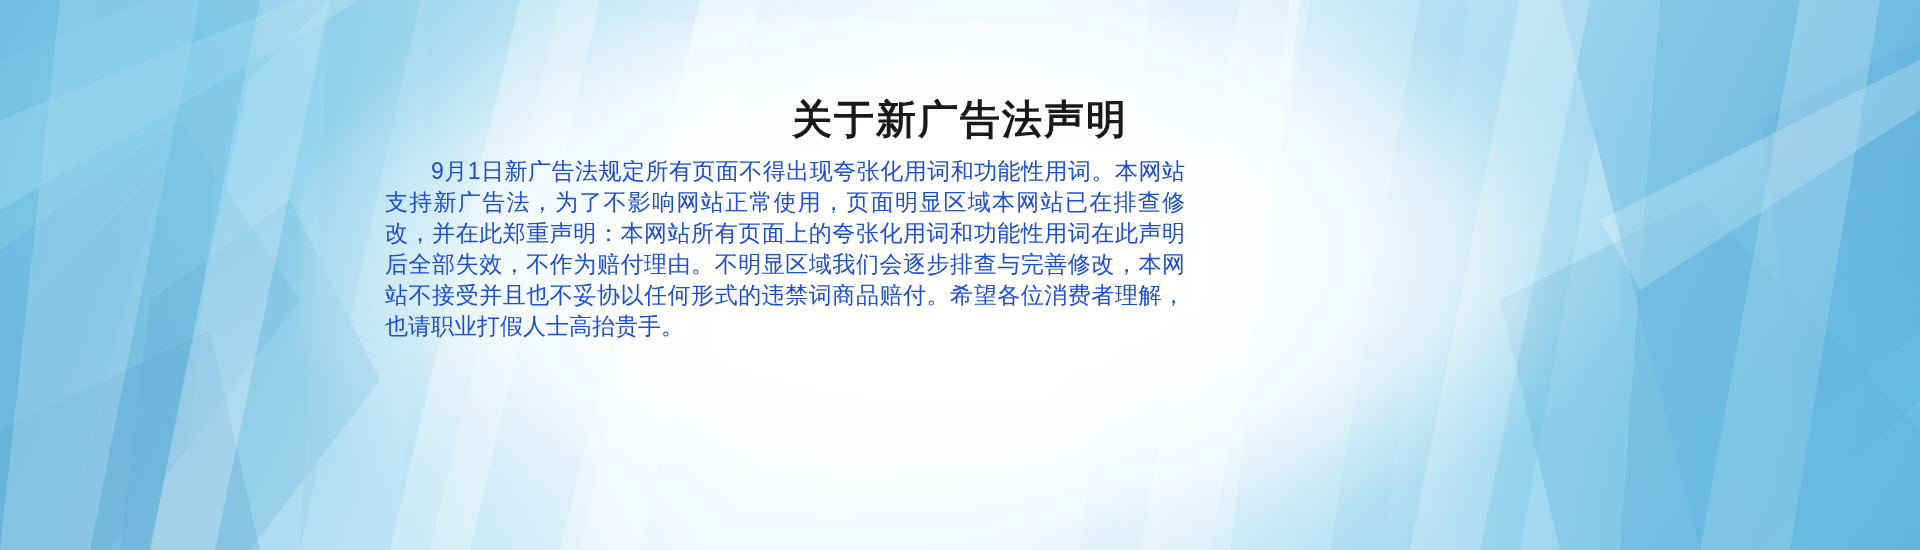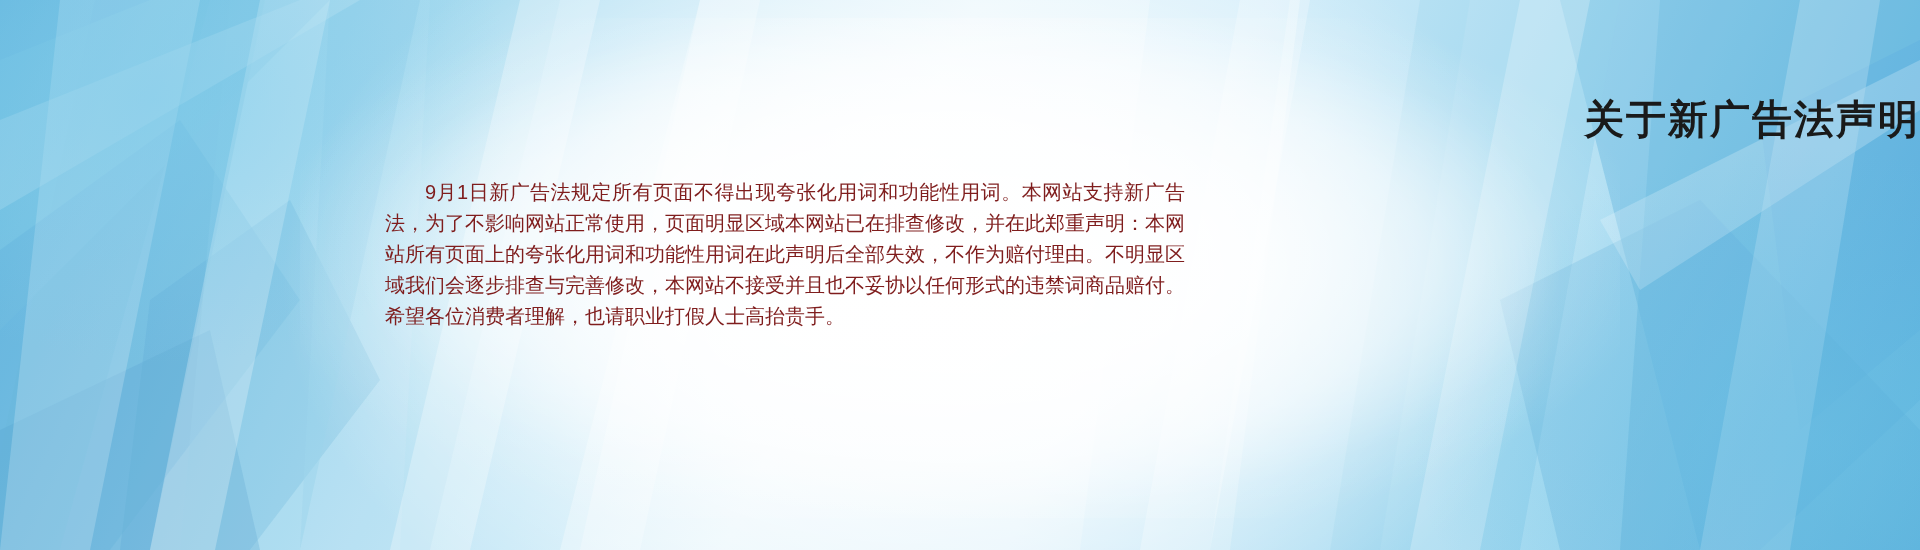--- a/index.html
+++ b/index.html
@@ -72,35 +72,35 @@
     top: 0;
     width: 1920px;
     height: 550px;
   }
 
   .title {
     position: absolute;
     left: 0;
     top: 92px;
     width: 1920px;
-    text-align: right;
+    text-align: center;
     font-size: 40px;
     font-weight: bold;
     color: #1a1a1a;
     letter-spacing: 2px;
     line-height: 1.35;
   }
 
   .body-block {
     position: absolute;
     left: 385px;
-    top: 177px;
+    top: 156px;
     width: 800px;
-    color: #7f1d1d;
-    font-size: 20px;
+    color: #1d4ed8;
+    font-size: 23px;
     line-height: 31px;
     text-align: justify;
     text-justify: inter-ideograph;
   }
 
   .para {
     margin: 0;
   }
 
   .para.indent {

